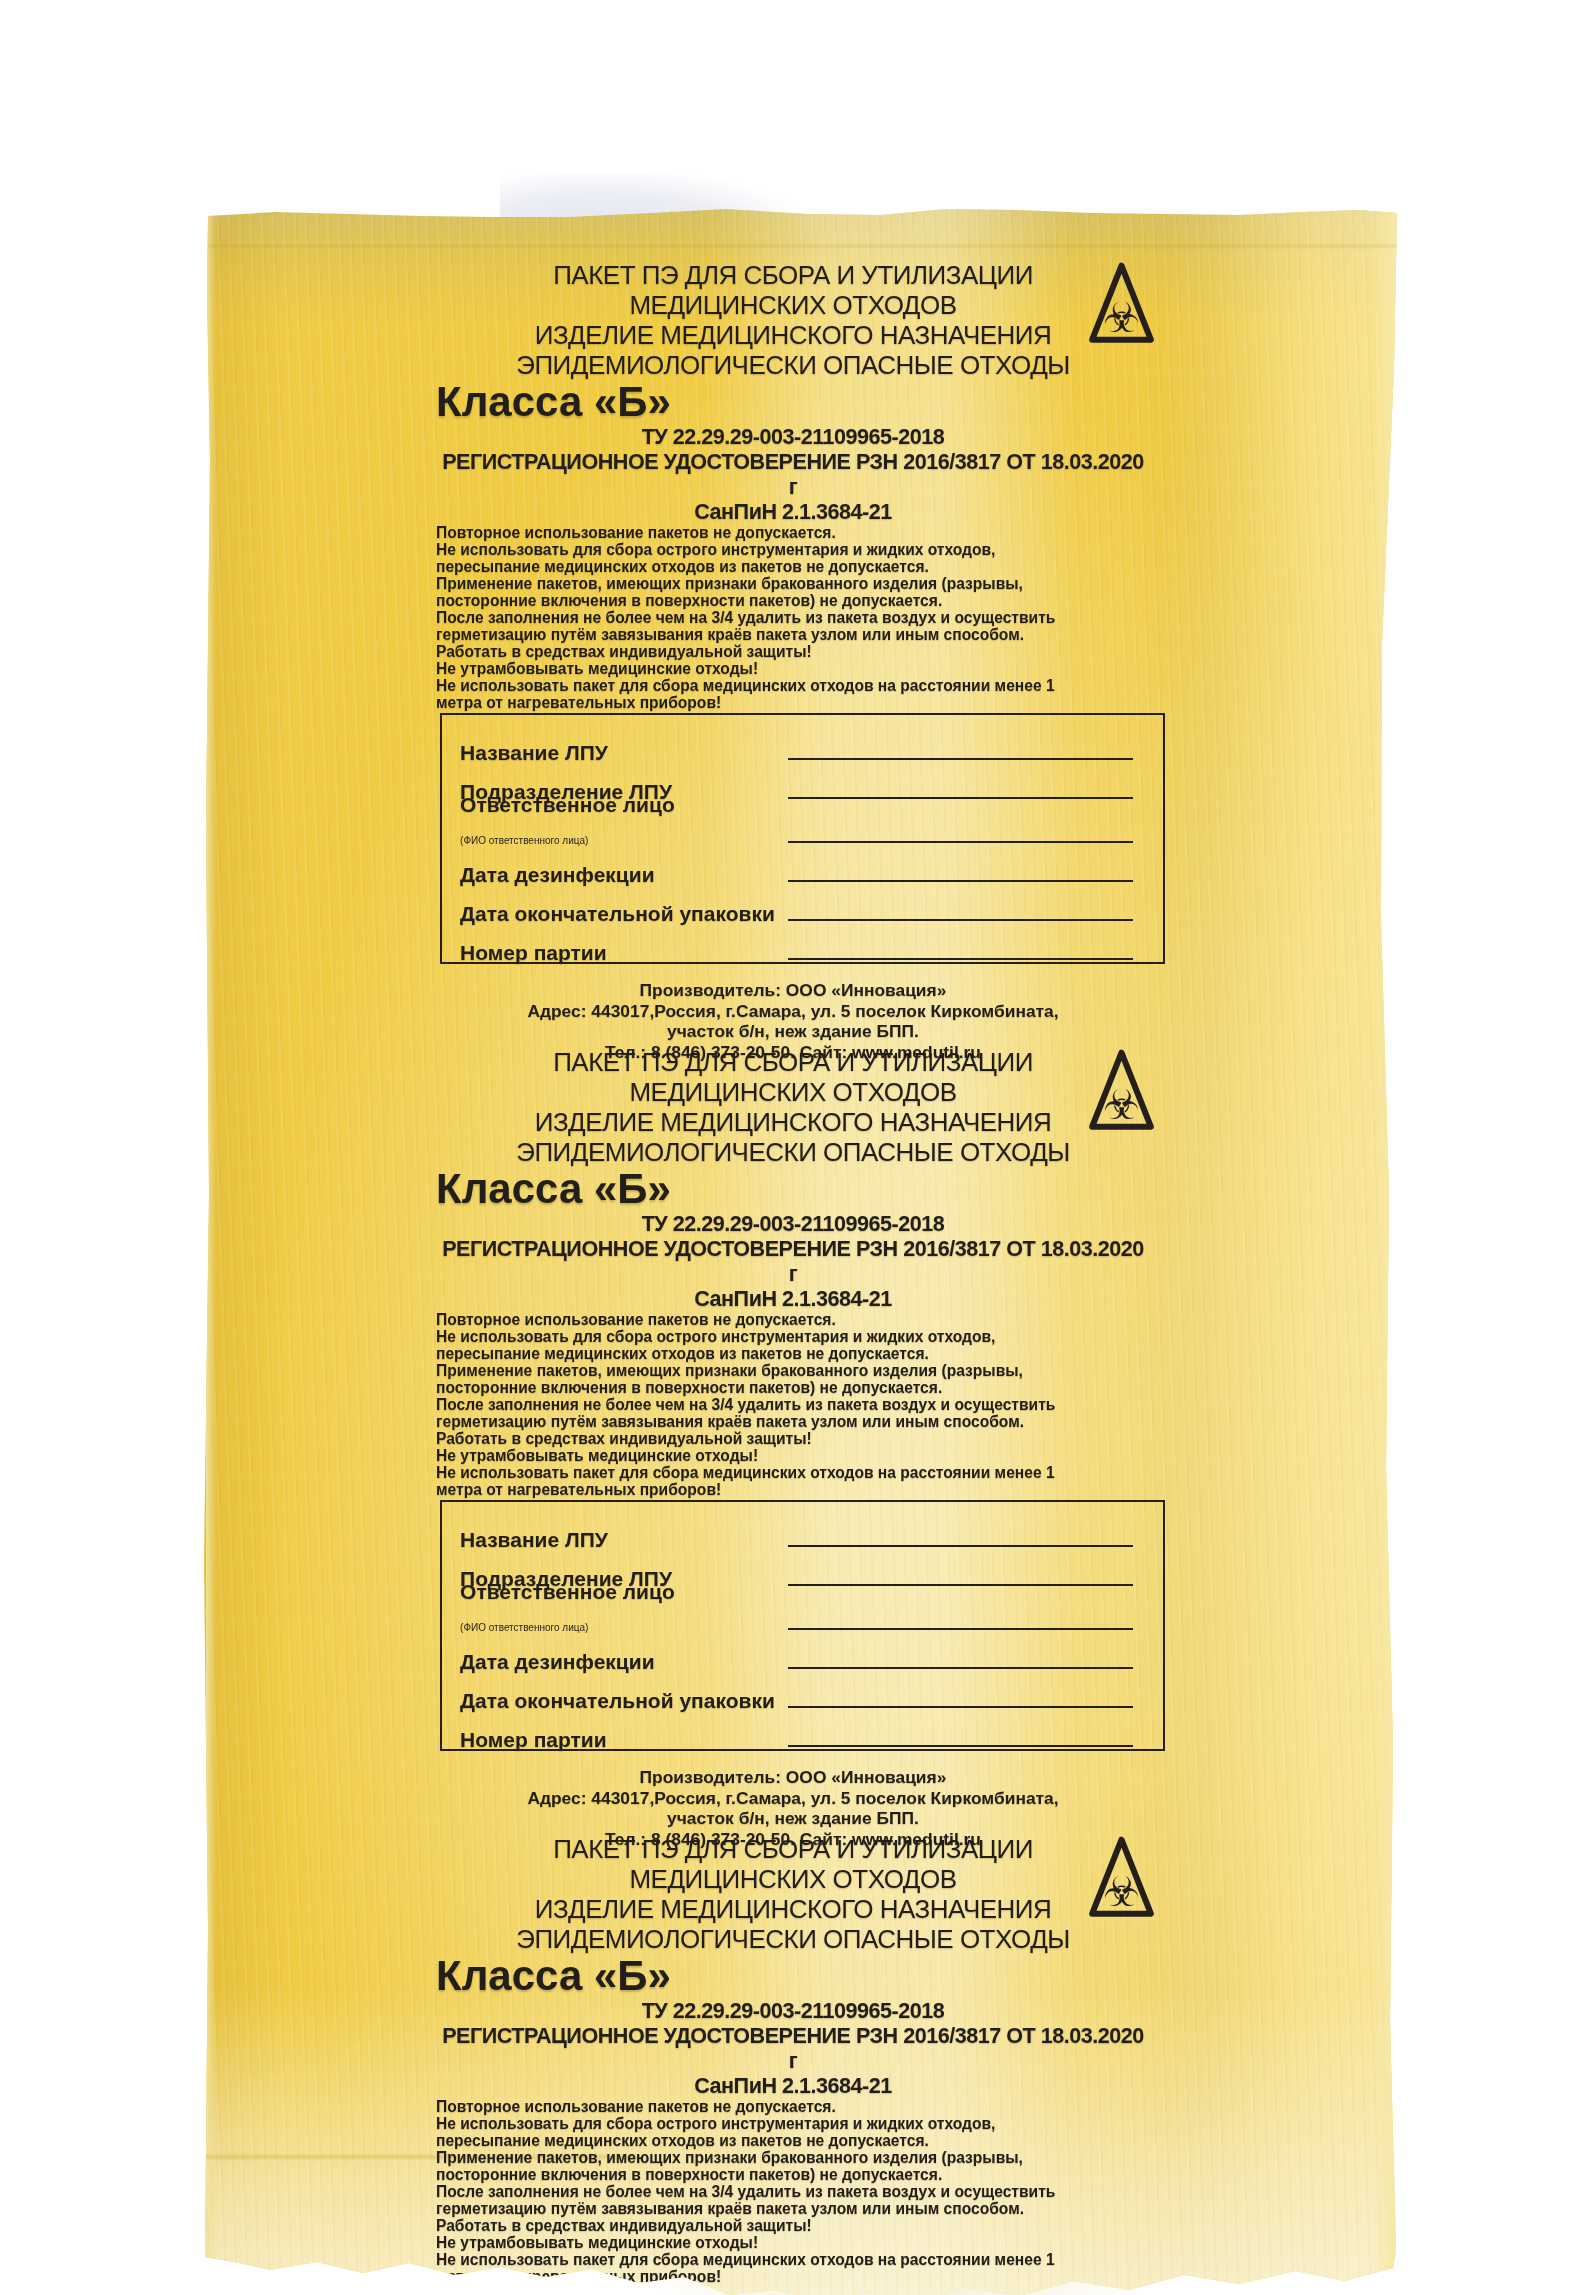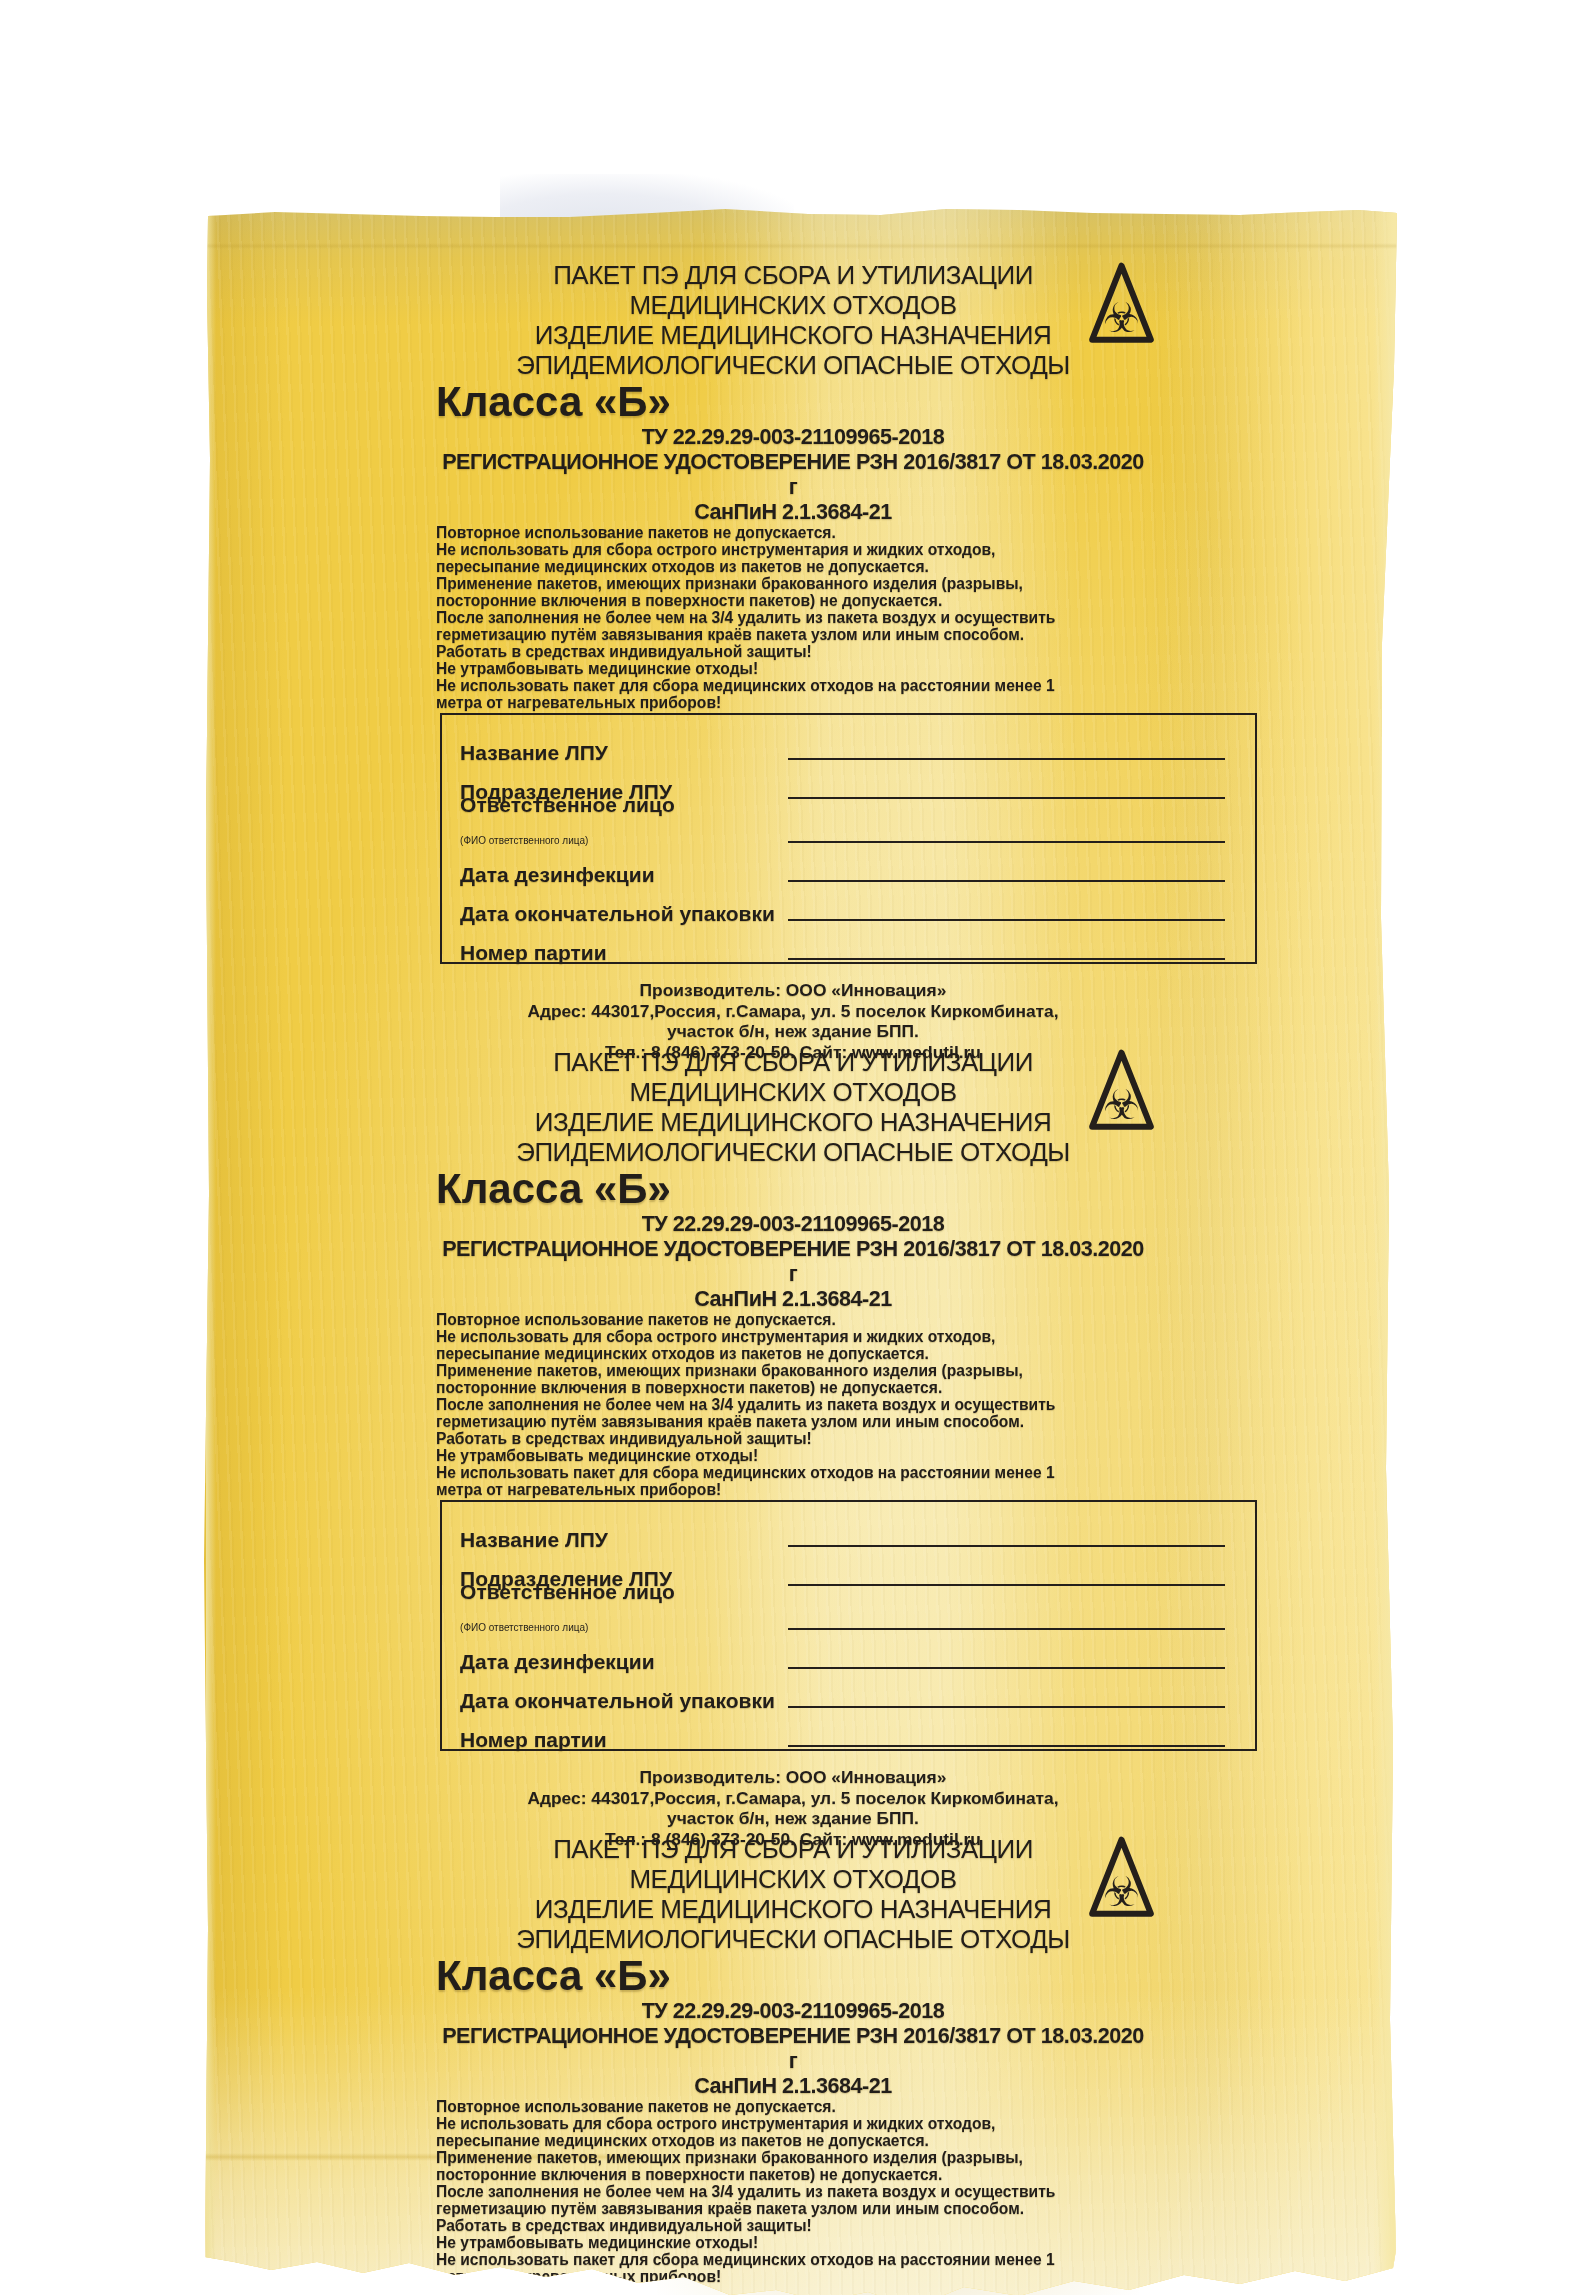--- a/index.html
+++ b/index.html
@@ -69,21 +69,21 @@
         text-shadow:0 1.4px 1.4px rgba(95,72,12,.28);}
   .klass{font-size:42px;line-height:44px;font-weight:700;
         text-shadow:0 1.8px 1.8px rgba(95,72,12,.3);}
   .reg{ text-align:center;font-size:21.6px;line-height:25px;font-weight:700;letter-spacing:-0.5px;
         text-shadow:0 0.9px 1.4px rgba(95,72,12,.28);}
   .warnings{margin-top:0;}
   .warn{font-size:15.6px;line-height:17px;font-weight:700;text-align:left;
         text-shadow:0 0.9px 0.9px rgba(95,72,12,.25);}
   .biotri{position:absolute;top:0.9px;left:652px;width:67px;height:84px;}
   
-  .fbox{margin-top:1.8px;margin-left:3.7px;width:817px;height:251px;box-sizing:border-box;
+  .fbox{margin-top:1.8px;margin-left:3.7px;width:725px;height:251px;box-sizing:border-box;
         border:2.8px solid #241f1b;padding:11px 18.4px 0 18.4px;}
   .frow{height:39px;display:flex;align-items:flex-end;}
   .frow-note{height:44px;}
   .flabel{font-size:21px;font-weight:700;white-space:nowrap;min-width:321px;
         text-shadow:0 0.9px 0.9px rgba(95,72,12,.25);}
   .flabelwrap{display:flex;flex-direction:column;min-width:321px;}
   .flabelwrap .flabel{min-width:0;}
   .fnote{font-size:10px;font-weight:400;line-height:13.8px;margin-top:17px;}
   .fline{flex:1;border-bottom:2.3px solid #241f1b;margin:0 11px 4.6px 7.3px;height:0.5px;}
   

